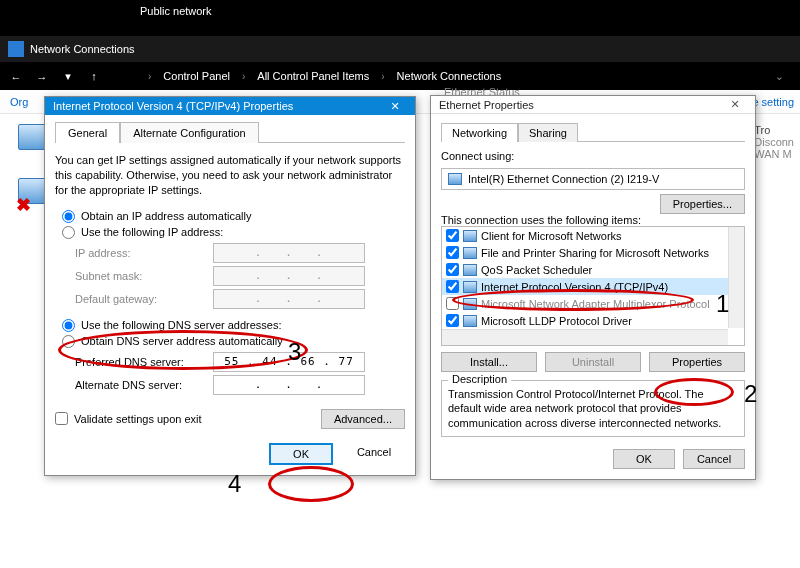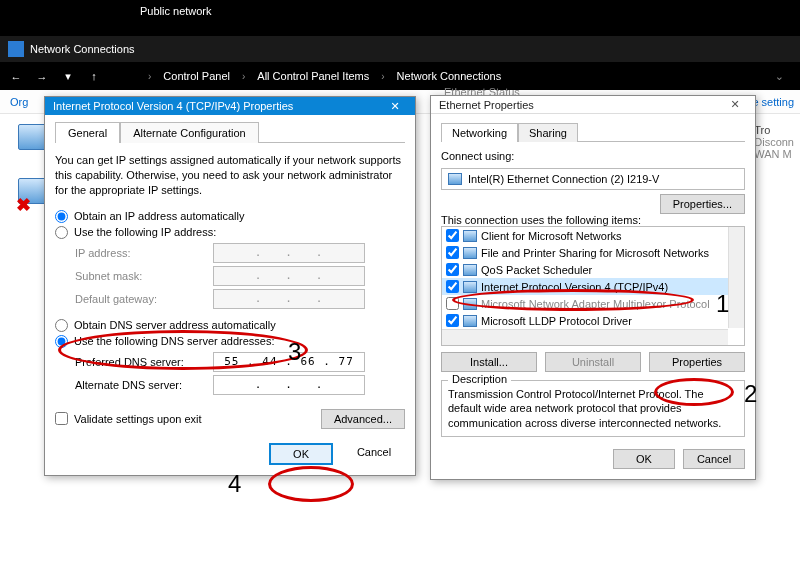--- a/index.html
+++ b/index.html
@@ -55,21 +55,21 @@
 #ethstatus-hint { position: absolute; left: 444px; top: 86px; color: #888; font-size: 11px; }
 
 
 #ipv4 { left: 44px; top: 96px; width: 372px; }
 #ipv4 .titlebar { background: #0a84d6; }
 #ipv4 .body { padding: 6px 10px 10px; }
 .tabs1 { border-bottom: 1px solid #bbb; display: flex; }
 .tabs1 .tab { padding: 4px 12px; border: 1px solid #bbb; border-bottom: none; background: #fff; cursor: pointer; position: relative; top: 1px; }
 .tabs1 .tab.inactive { background: #f9f9f9; }
 .info-text { margin: 10px 0 12px; line-height: 1.35; }
-.radio-row { display: flex; align-items: center; gap: 6px; margin: 3px 0; }
+.radio-row { display: flex; align-items: center; gap: 6px; margin: 3px 7px; }
 .field-grid { margin: 4px 0 10px 20px; }
 .field-row { display: flex; align-items: center; margin: 3px 0; gap: 8px; }
 .field-row label { width: 130px; color: #888; }
 .ip-input { border: 1px solid #bbb; background: #fff; width: 152px; height: 20px; display: flex; align-items: center; font-family: Consolas, monospace; letter-spacing: 1px; justify-content: center; }
 .ip-input.disabled { background: #f6f6f6; color: #999; }
 .dns-sec { margin-top: 4px; }
 .dns-sec .field-row label { color: #000; width: 130px; }
 .validate-row { display: flex; align-items: center; margin-top: 14px; }
 .validate-row .adv { margin-left: auto; }
 .okcancel { display: flex; gap: 10px; justify-content: flex-end; margin-top: 14px; }
@@ -224,26 +224,26 @@
           <label>Subnet mask:</label>
           <div class="ip-input disabled">&nbsp;.&nbsp;&nbsp;&nbsp;.&nbsp;&nbsp;&nbsp;.&nbsp;</div>
         </div>
       <div class="field-row">
           <label>Default gateway:</label>
           <div class="ip-input disabled">&nbsp;.&nbsp;&nbsp;&nbsp;.&nbsp;&nbsp;&nbsp;.&nbsp;</div>
         </div>
     </div>
 
     <div class="radio-row">
+      <input type="radio" name="dnsmode" checked="" style="">
+      <span>Use the following DNS server addresses:</span>
+    </div>
+    <div class="radio-row">
       <input type="radio" name="dnsmode" style="">
       <span>Obtain DNS server address automatically</span>
-    </div>
-    <div class="radio-row">
-      <input type="radio" name="dnsmode" checked="" style="">
-      <span>Use the following DNS server addresses:</span>
     </div>
     <div class="field-grid dns-sec">
       <div class="field-row">
           <label>Preferred DNS server:</label>
           <div class="ip-input">55 . 44 . 66 . 77</div>
         </div>
       <div class="field-row">
           <label>Alternate DNS server:</label>
           <div class="ip-input">&nbsp;.&nbsp;&nbsp;&nbsp;.&nbsp;&nbsp;&nbsp;.&nbsp;</div>
         </div>

